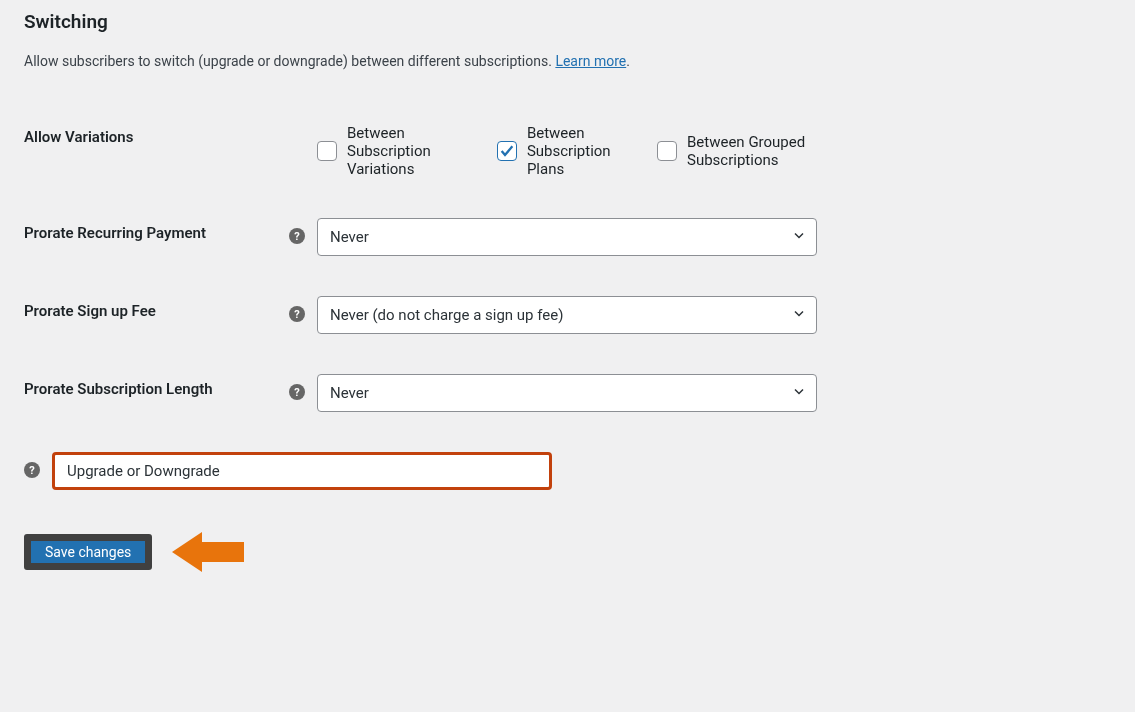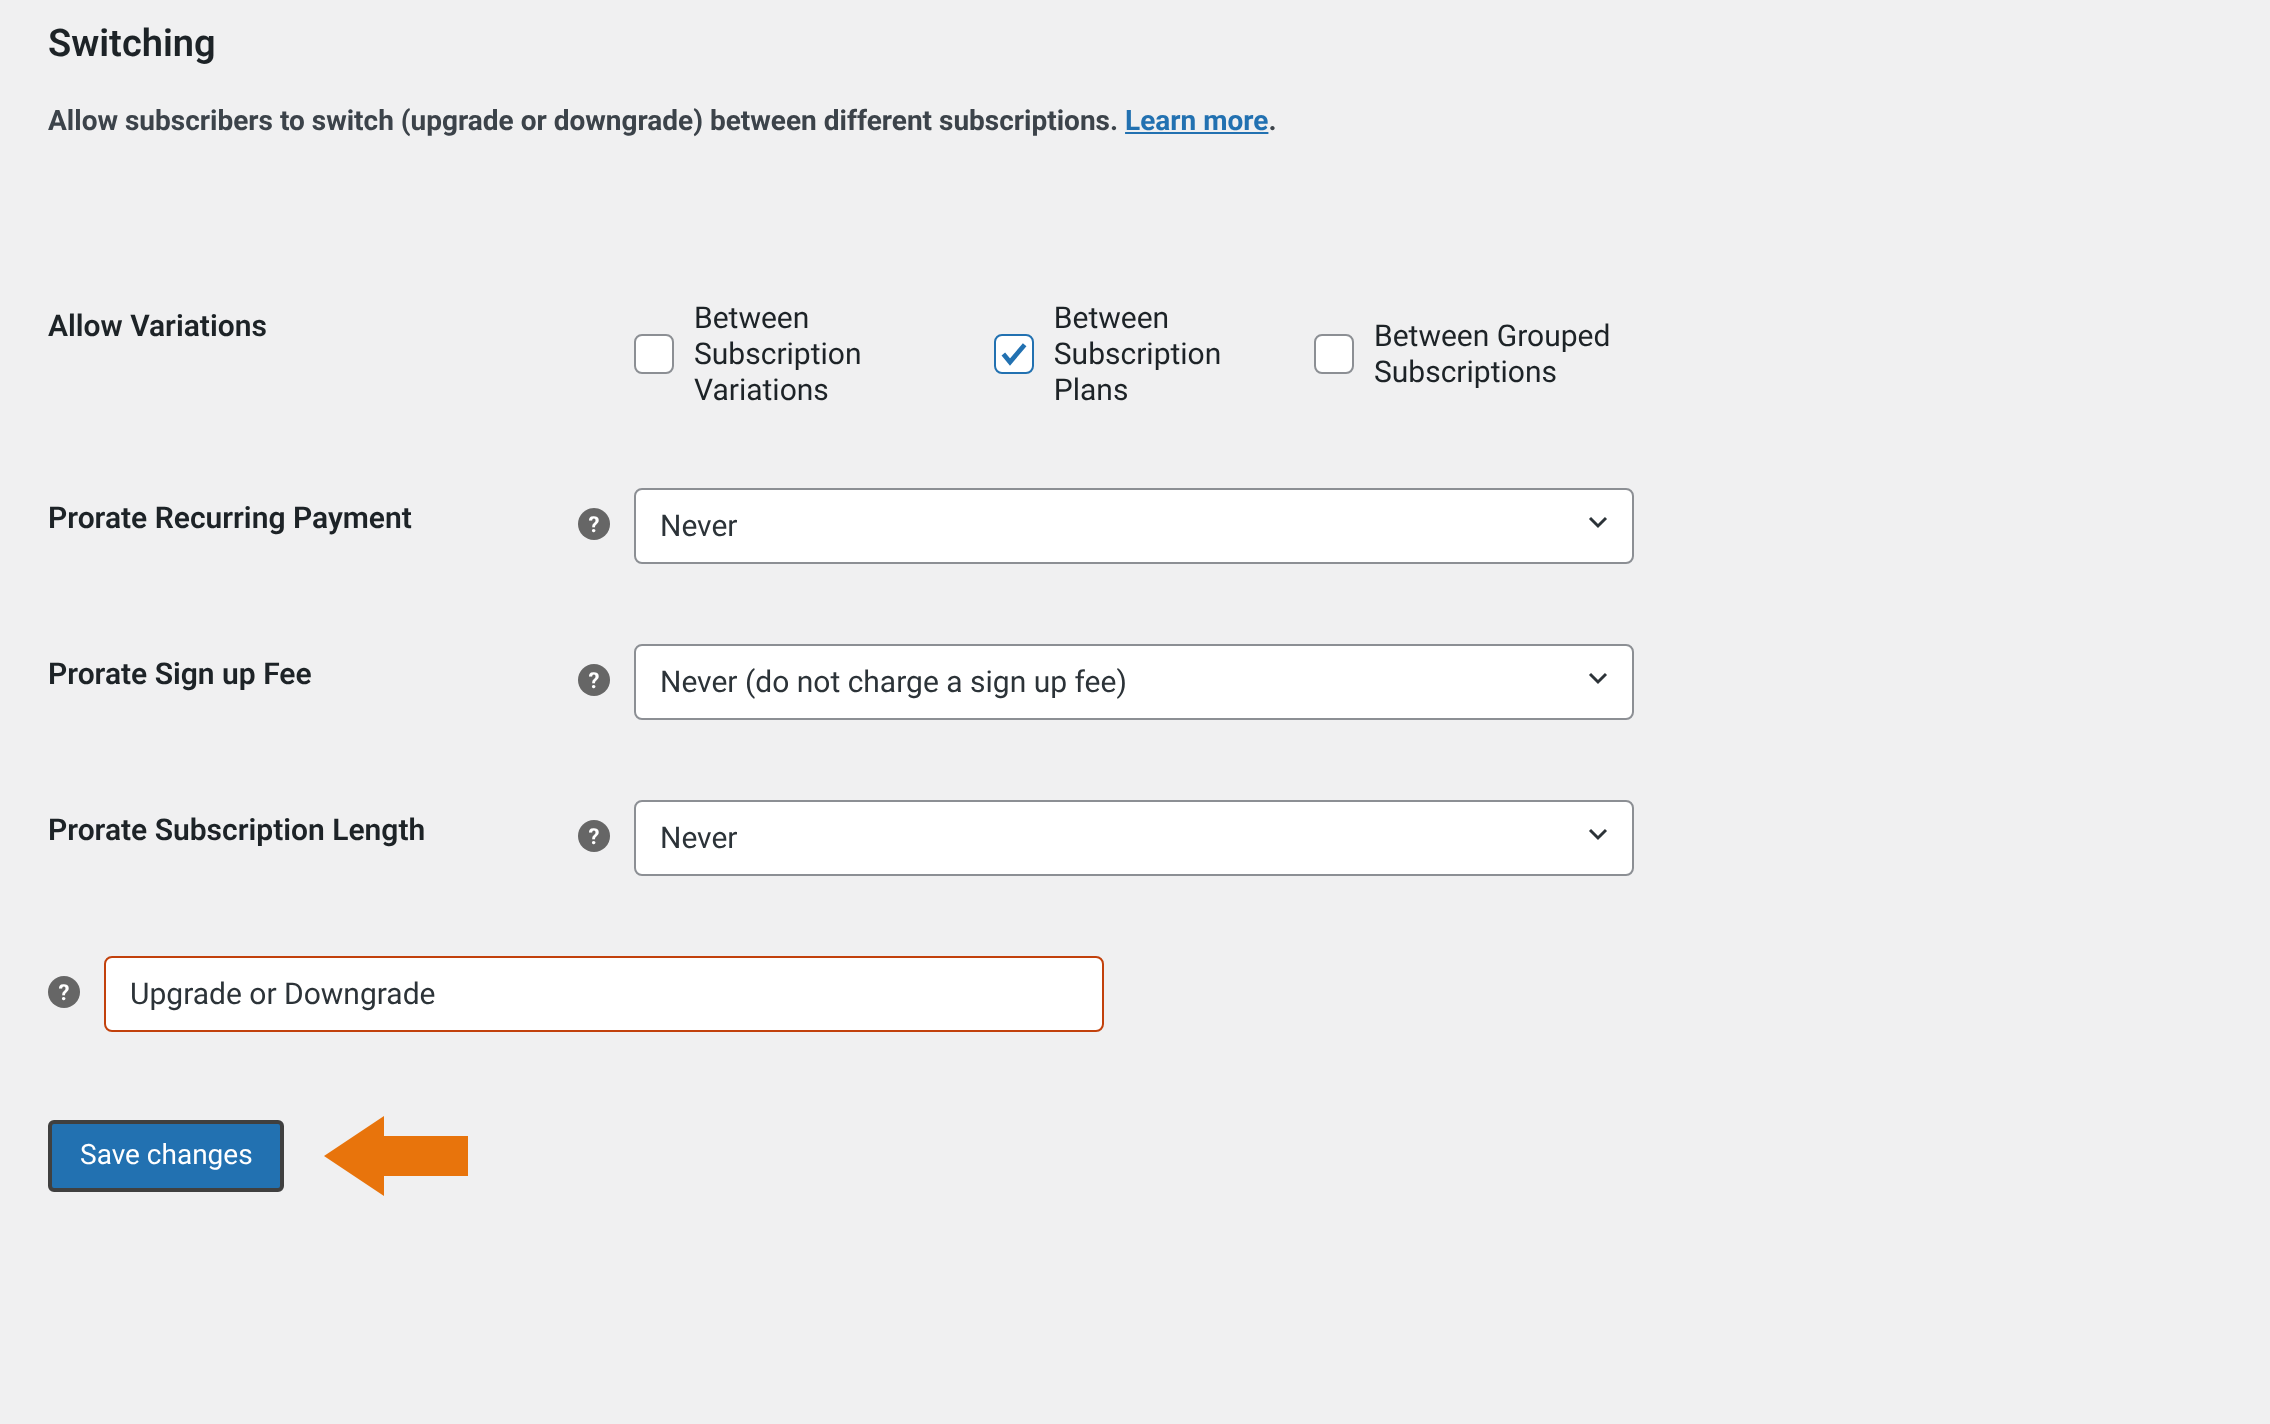--- a/index.html
+++ b/index.html
@@ -16,23 +16,22 @@
     .section-title {
       font-size: 19px;
       font-weight: 600;
       color: #1d2327;
       margin-bottom: 18px;
     }
 
     .section-desc {
       font-size: 14px;
       color: #3c434a;
-      margin-bottom: 76px;
+      margin-bottom: 50px;
       line-height: 1.5;
-      font-weight: bold;
     }
 
     a.learn-more {
       color: #2271b1;
       text-decoration: underline;
     }
 
     .form-row {
       display: flex;
       align-items: flex-start;
@@ -125,32 +124,32 @@
       right: 10px;
       top: 50%;
       transform: translateY(-50%);
       pointer-events: none;
     }
     .select-caret svg { width: 16px; height: 16px; }
 
     .text-input {
       width: 100%;
       height: 38px;
-      border: 1px solid #c2410c;
+      border: 3px solid #c2410c;
       border-radius: 4px;
       background: #fff;
       padding: 0 12px;
       font-size: 15px;
       color: #2c3338;
       font-family: inherit;
     }
 
     .button-primary {
       background: #2271b1;
-      border: 2px solid #404040;
+      border: 7px solid #404040;
       color: #fff;
       font-size: 14px;
       padding: 0 14px;
       height: 36px;
       border-radius: 3px;
       cursor: pointer;
       font-family: inherit;
       display: inline-flex;
       align-items: center;
     }

